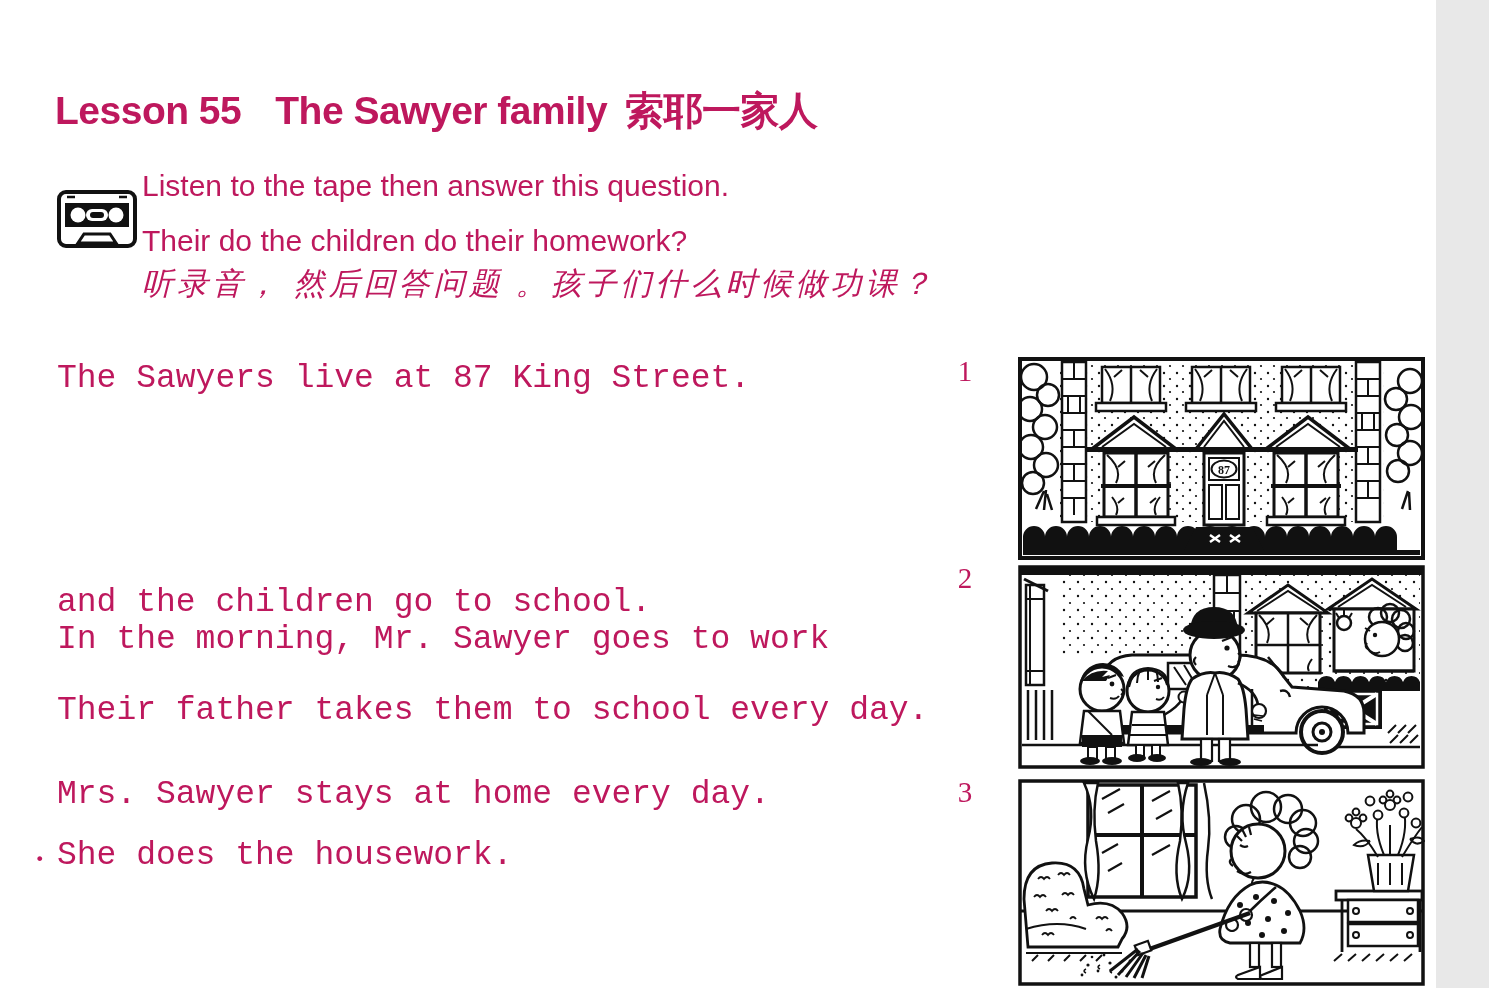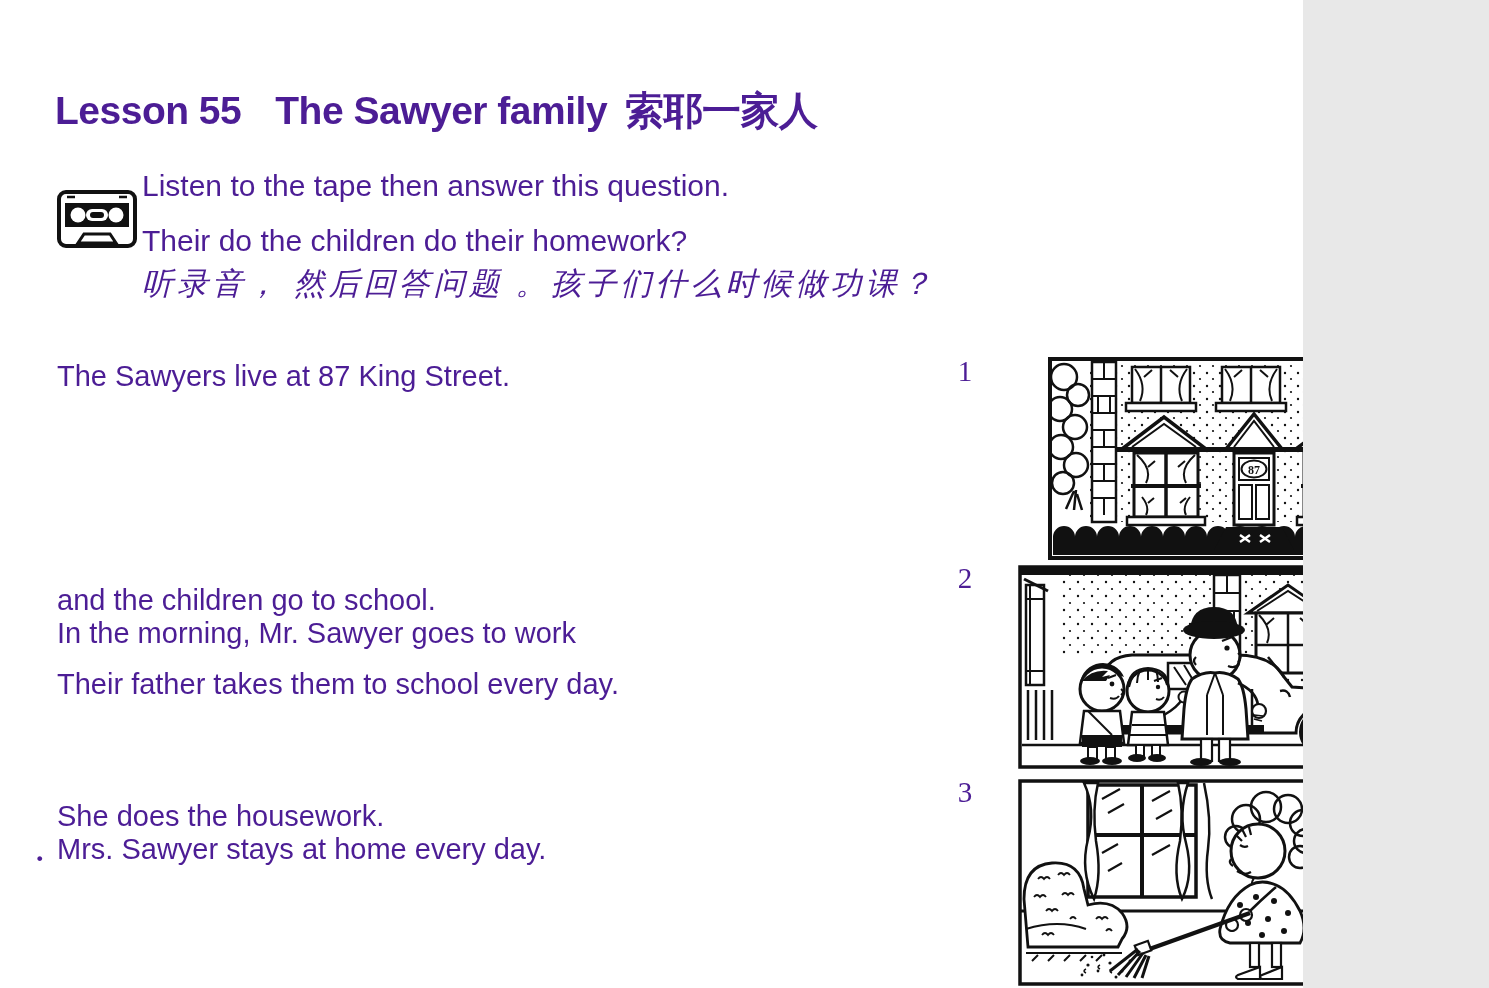--- a/index.html
+++ b/index.html
@@ -1,23 +1,23 @@
 <!DOCTYPE html>
 <html><head>
 <meta charset="utf-8">
 <style>
   html,body{margin:0;padding:0;background:#e8e8e8;}
-  .page{position:relative;width:1303px;height:988px;background:#fff;color:#4c1d95;overflow:hidden;}
+  .page{position:relative;width:1436px;height:988px;background:#fff;color:#be185d;overflow:hidden;}
   .abs{position:absolute;}
   .title{font-family:"Liberation Sans",sans-serif;font-weight:700;font-size:39px;letter-spacing:-0.5px;white-space:nowrap;}
   .title .zh-seg{margin-left:18px;}
   .title .en-seg{margin-left:34px;}
   .sans{font-family:"Liberation Sans",sans-serif;font-size:30px;line-height:40px;white-space:nowrap;}
   .zhline{font-family:"Liberation Serif",serif;font-size:31px;letter-spacing:4px;white-space:nowrap;font-style:italic;}
-  .body-serif{font-family:Liberation Sans, sans-serif;font-size:29px;white-space:nowrap;}
+  .body-serif{font-family:Liberation Mono, monospace;font-size:33px;white-space:nowrap;}
   .pnum{font-family:"Liberation Serif",serif;font-size:29px;width:30px;text-align:center;}
   .fig{border:0;line-height:0;}
   .fig svg{display:block;}
   .stray{font-family:"Liberation Serif",serif;font-size:30px;font-weight:bold;}
   .ink{stroke:#111;fill:none;}
 </style>
 </head>
 <body>
 
 <div class="page">
@@ -43,32 +43,32 @@
   <div class="abs sans" style="left:142px;top:166px;">Listen to the tape then answer this question.</div>
   <div class="abs sans" style="left:142px;top:221px;">Their do the children do their homework?</div>
   <div class="abs zhline" style="left:142px;top:263px;">听录音， 然后回答问题 。孩子们什么时候做功课？</div>
 
   <div class="abs body-serif" style="left:57px;top:360px;">The Sawyers live at 87 King Street.</div>
   <div class="abs pnum" style="left:950px;top:355px;">1</div>
 
   <div class="abs" style="left:57px;top:562px;">
     <div class="body-serif" style="margin-top:22px;">and the children go to school.</div>
     <div class="body-serif">In the morning, Mr. Sawyer goes to work</div>
-    <div class="body-serif" style="margin-top:18px;">Their father takes them to school every day.</div>
+    <div class="body-serif" style="margin-top:34px;">Their father takes them to school every day.</div>
   </div>
   <div class="abs pnum" style="left:950px;top:562px;">2</div>
 
   <div class="abs" style="left:57px;top:776px;">
+    <div class="body-serif">Mrs. Sawyer stays at home every day.</div>
     <div class="body-serif" style="margin-top:24px;">She does the housework.</div>
-    <div class="body-serif">Mrs. Sawyer stays at home every day.</div>
   </div>
   <div class="abs pnum" style="left:950px;top:776px;">3</div>
   <div class="abs stray" style="left:36px;top:834px;">.</div>
 
-  <div class="abs fig" style="left:1048px;top:357px;">
+  <div class="abs fig" style="left:1018px;top:357px;">
     <svg width="407" height="203" viewBox="0 0 407 203">
       <defs>
         <pattern id="dp1" width="13" height="13" patternUnits="userSpaceOnUse">
           <circle cx="3" cy="3" r="1.2" fill="#111"></circle>
             <circle cx="9" cy="9" r="1.1" fill="#111"></circle>
         </pattern>
       </defs>
       <rect x="2" y="2" width="403" height="199" fill="#fff" stroke="#111" stroke-width="4"></rect>
       <rect x="42" y="5" width="324" height="160" fill="url(#dp1)"></rect>
 

